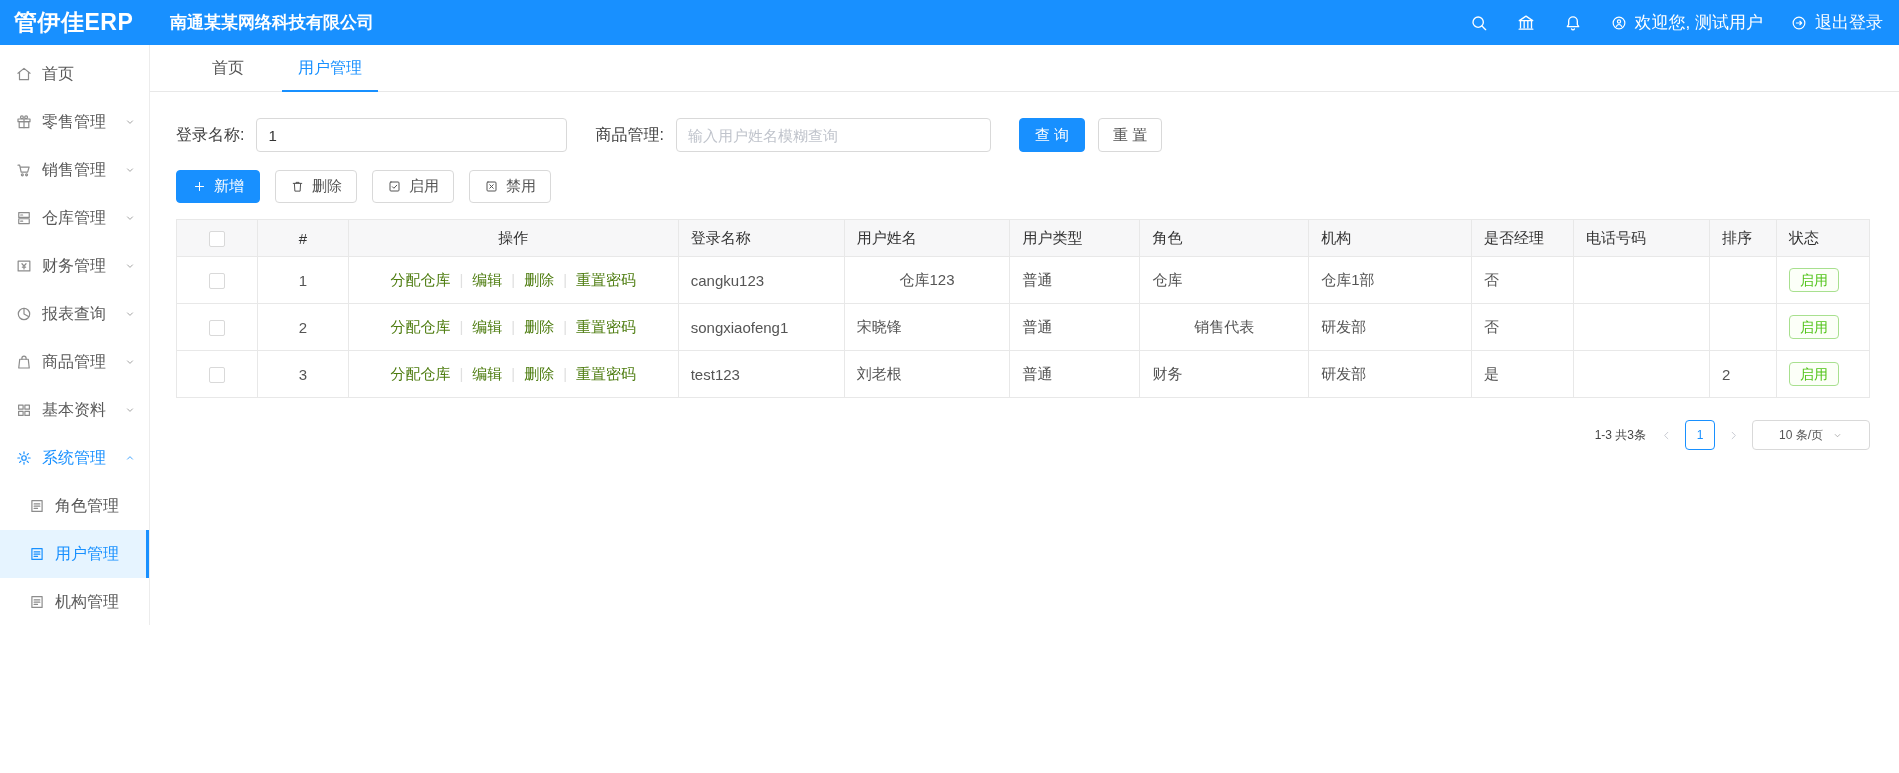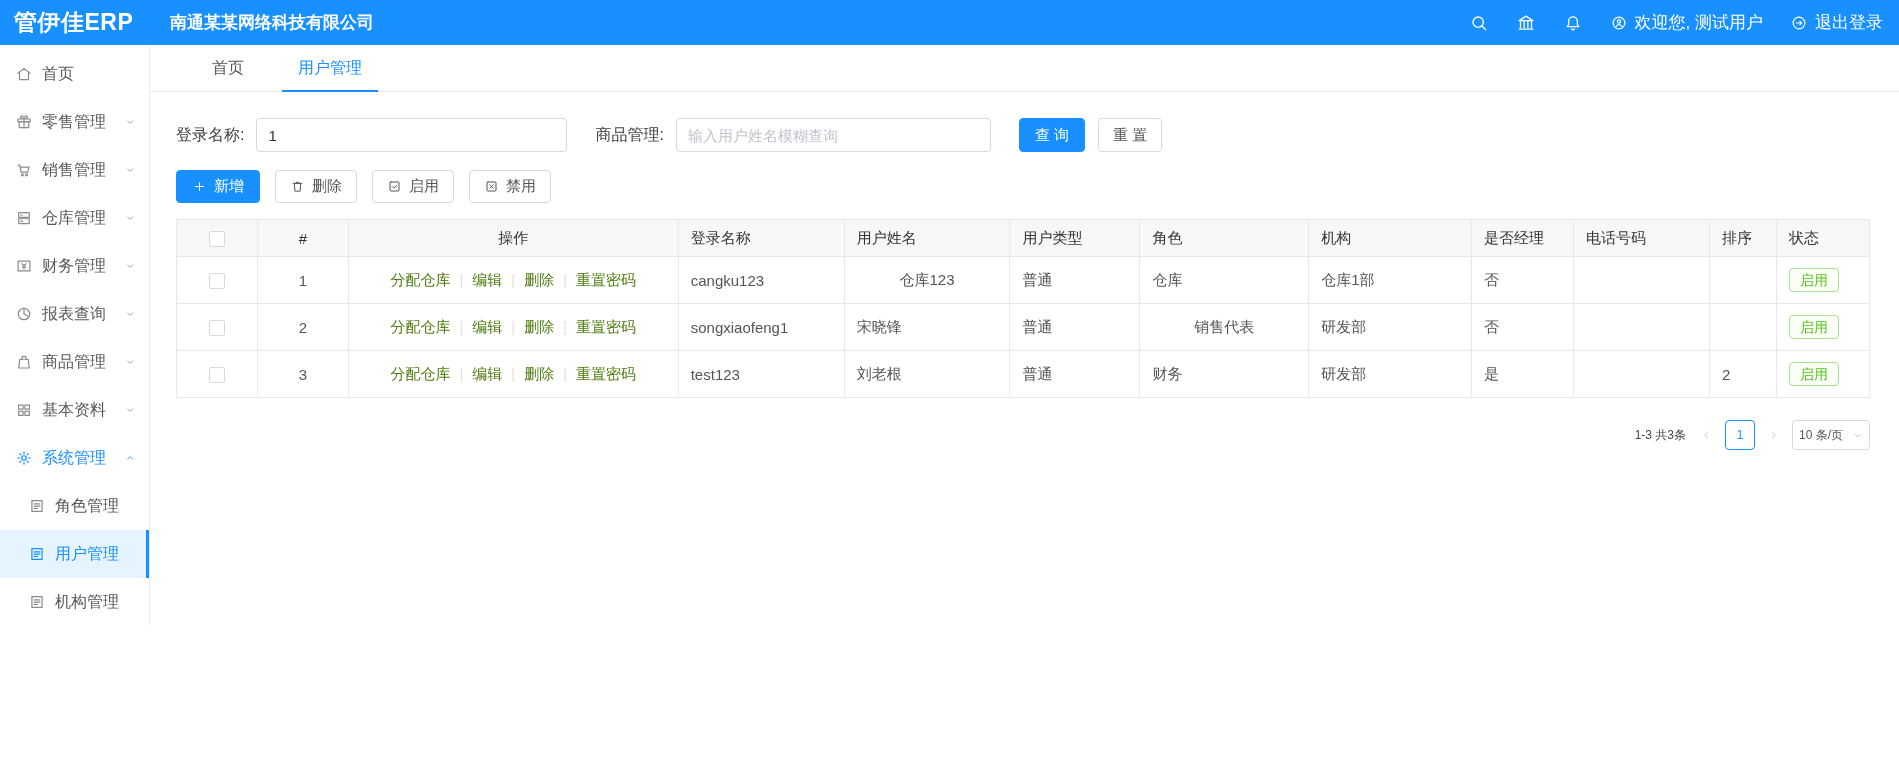--- a/index.html
+++ b/index.html
@@ -72,21 +72,21 @@
   .action-link { color:#4d7c0f; text-decoration:none; cursor:pointer; }
   .sep { color:#e0e0e0; margin:0 9px; }
   .status-badge { display:inline-block; border:1px solid #a8e08f; color:#52c41a; background:#fcfff8; border-radius:4px; padding:3px 10px; font-size:14px; line-height:1.2; }
 
   
   .pagination { margin-top:22px; display:flex; justify-content:flex-end; align-items:center; gap:12px; font-size:12px; color:#444;text-align:center; }
   .page-total { margin-right:2px; }
   .page-arrow { color:#c0c4cc; display:flex; cursor:pointer; }
   .page-arrow svg { width:13px; height:13px; }
   .page-num { min-width:30px; height:30px; border:1px solid #1890ff; color:#1890ff; background:#fff; border-radius:4px; display:flex; align-items:center; justify-content:center; cursor:pointer; }
-  .page-size { height:30px; border:1px solid #d9d9d9; border-radius:4px; background:#fff; display:flex; align-items:center; gap:9px; padding:0 6px; color:#555; cursor:pointer; }
+  .page-size { height:30px; border:1px solid #d9d9d9; border-radius:4px; background:#fff; display:flex; align-items:center; gap:9px; padding:0 26px; color:#555; cursor:pointer; }
   .page-size .s-chev { display:flex; color:#999; }
   .page-size .s-chev svg { width:11px; height:11px; }
 </style>
 </head>
 <body>
 
 <header class="topbar">
   <div class="logo">管伊佳ERP</div>
   <div class="company">南通某某网络科技有限公司</div>
   <div class="topbar-right">

